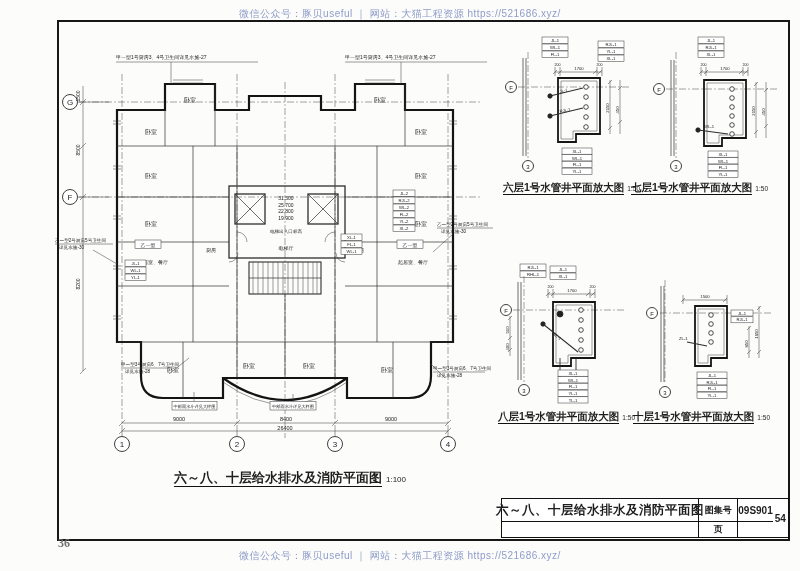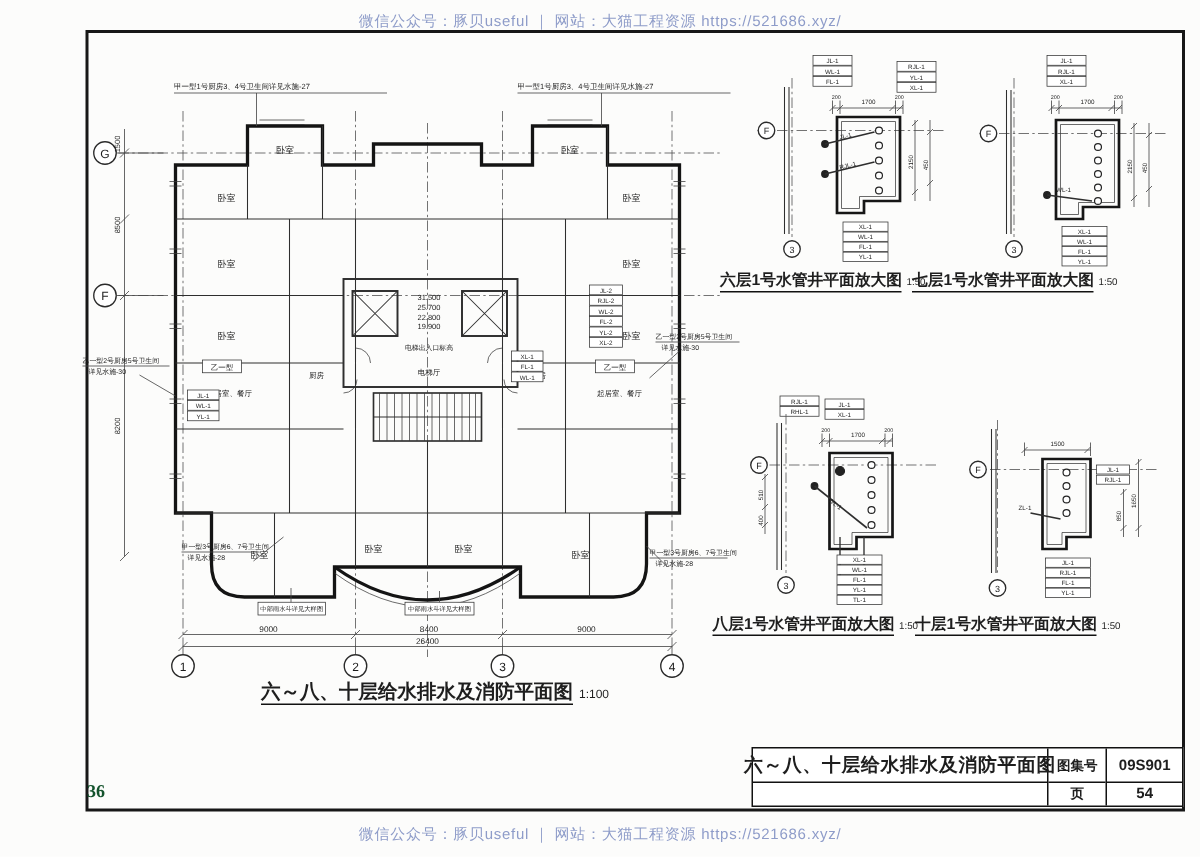--- a/index.html
+++ b/index.html
@@ -1,56 +1,56 @@
 <!DOCTYPE html>
 <html><head>
 <meta charset="utf-8">
 <style>
   html,body{margin:0;padding:0;}
   .page{position:relative;width:800px;height:571px;background:#fcfcfb;overflow:hidden;
         font-family:"Liberation Sans",sans-serif;color:#1e1e1e;}
   .wm{position:absolute;left:0;right:0;text-align:center;font-size:10px;color:#8e9cc9;letter-spacing:.5px;}
   .frame{position:absolute;left:57px;top:20px;width:729px;height:517px;border:2.5px solid #171717;}
-  .pageno-margin{position:absolute;left:58px;top:520px;font-family:"Liberation Serif",serif;
-                 font-weight:bold;font-size:12px;color:#14532d;}
+  .pageno-margin{position:absolute;left:58px;top:536px;font-family:"Liberation Serif",serif;
+                 font-weight:bold;font-size:12px;color:#737373;}
   svg{position:absolute;overflow:visible;}
   svg text{fill:#1c1c1c;font-family:"Liberation Sans",sans-serif;}
   .t35{font-size:3.6px}.t4{font-size:4.2px}.t45{font-size:4.6px}.t5{font-size:5px}
   .t55{font-size:5.5px}.t6{font-size:6px}.t8{font-size:8px}
   .mid{text-anchor:middle}
   .ln{stroke:#2e2e2e;stroke-width:.7;fill:none}
   .thick{stroke:#141414;stroke-width:2.2;fill:none}
   .w2{stroke:#161616;stroke-width:1.8;fill:none}
   .thin{stroke:#3a3a3a;stroke-width:.5;fill:none}
   .dash{stroke:#555;stroke-width:.55;fill:none;stroke-dasharray:7 2.2 1.6 2.2}
   .dim{stroke:#474747;stroke-width:.55;fill:none}
   .bub{fill:#fff;stroke:#2a2a2a;stroke-width:.9}
   .box{fill:#fff;stroke:#333;stroke-width:.5}
   .riser{fill:#fff;stroke:#222;stroke-width:.8}
   .riserF{fill:#222;stroke:#222;stroke-width:.8}
   .title-line{position:absolute;text-align:center;}
   .title-line .tt{font-weight:bold;font-size:13px;border-bottom:1.6px solid #111;padding-bottom:1px;}
   .title-line .sc{font-size:8px;margin-left:4px;}
   .dtitle{position:absolute;width:136px;text-align:center;white-space:nowrap;}
-  .dtitle .tt{font-weight:bold;font-size:10.5px;border-bottom:1.3px solid #111;padding-bottom:1px;}
+  .dtitle .tt{font-weight:bold;font-size:10.5px;border-bottom:1.3px solid #111;padding-bottom:1px;margin-left:23px;}
   .dtitle .sc{font-size:6.5px;margin-left:3px;}
   .tblock{position:absolute;left:501px;top:498px;width:288px;height:40px;border:1.8px solid #111;
           display:flex;box-sizing:border-box;background:#fff;}
   .tb-left{width:196px;display:flex;flex-direction:column;border-right:1px solid #111;}
   .tb-title{height:22px;border-bottom:1px solid #111;display:flex;align-items:center;justify-content:center;
             font-weight:bold;font-size:12.5px;letter-spacing:.5px;white-space:nowrap;}
   .tb-sigrow{flex:1;display:flex;}
   .tb-sigrow .c{border-right:1px solid #111;display:flex;align-items:center;justify-content:center;
                 font-size:8px;overflow:hidden;white-space:nowrap;}
   .tb-sigrow .c:last-child{border-right:none;}
   .tb-mid{width:40px;display:flex;flex-direction:column;border-right:1px solid #111;}
   .tb-mid div{display:flex;align-items:center;justify-content:center;font-size:9px;font-weight:bold;}
   .tb-mid div:first-child{height:22px;border-bottom:1px solid #111;}
   .tb-mid div:last-child{flex:1;}
-  .tb-right{width:52px;display:flex;flex-direction:column;}
+  .tb-right{width:52px;display:flex;flex-direction:row;}
   .tb-right div{display:flex;align-items:center;justify-content:center;font-size:10px;font-weight:bold;}
   .tb-right div:first-child{height:22px;border-bottom:1px solid #111;}
   .tb-right div:last-child{flex:1;}
   .sigsvg{position:static;width:100%;height:100%;}
 </style>
 </head>
 <body>
 <div class="page">
 
 <div class="wm" style="top:7px">微信公众号：豚贝useful ｜ 网站：大猫工程资源 https://521686.xyz/</div>
@@ -197,21 +197,21 @@
     <path class="dim" d="M380 346h52 M392 352L378 338"></path>
     <rect class="box" x="119" y="375.5" width="45" height="8.5"></rect>
     <text class="t4 mid" x="141.5" y="381.5">中部雨水斗详见大样图</text>
     <path class="dim" d="M141 375.5V366"></path>
     <rect class="box" x="217" y="375.5" width="46" height="8.5"></rect>
     <text class="t4 mid" x="240" y="381.5">中部雨水斗详见大样图</text>
     <path class="dim" d="M240 375.5V368"></path>
   </g>
 </svg>
 
-<div class="title-line" style="left:150px;top:452px;width:280px">
+<div class="title-line" style="left:150px;top:468px;width:280px">
   <span class="tt">六～八、十层给水排水及消防平面图</span><span class="sc">1:100</span>
 </div>
 
 <svg style="left:498px;top:34px" width="142" height="142" viewBox="0 0 142 142">
   <rect class="box" x="44" y="3" width="26" height="6.5"></rect>
       <text class="t4 mid" x="57" y="8">JL-1</text>
   <rect class="box" x="44" y="10" width="26" height="6.5"></rect>
       <text class="t4 mid" x="57" y="15">WL-1</text>
   <rect class="box" x="44" y="17" width="26" height="6.5"></rect>
       <text class="t4 mid" x="57" y="22">FL-1</text>

